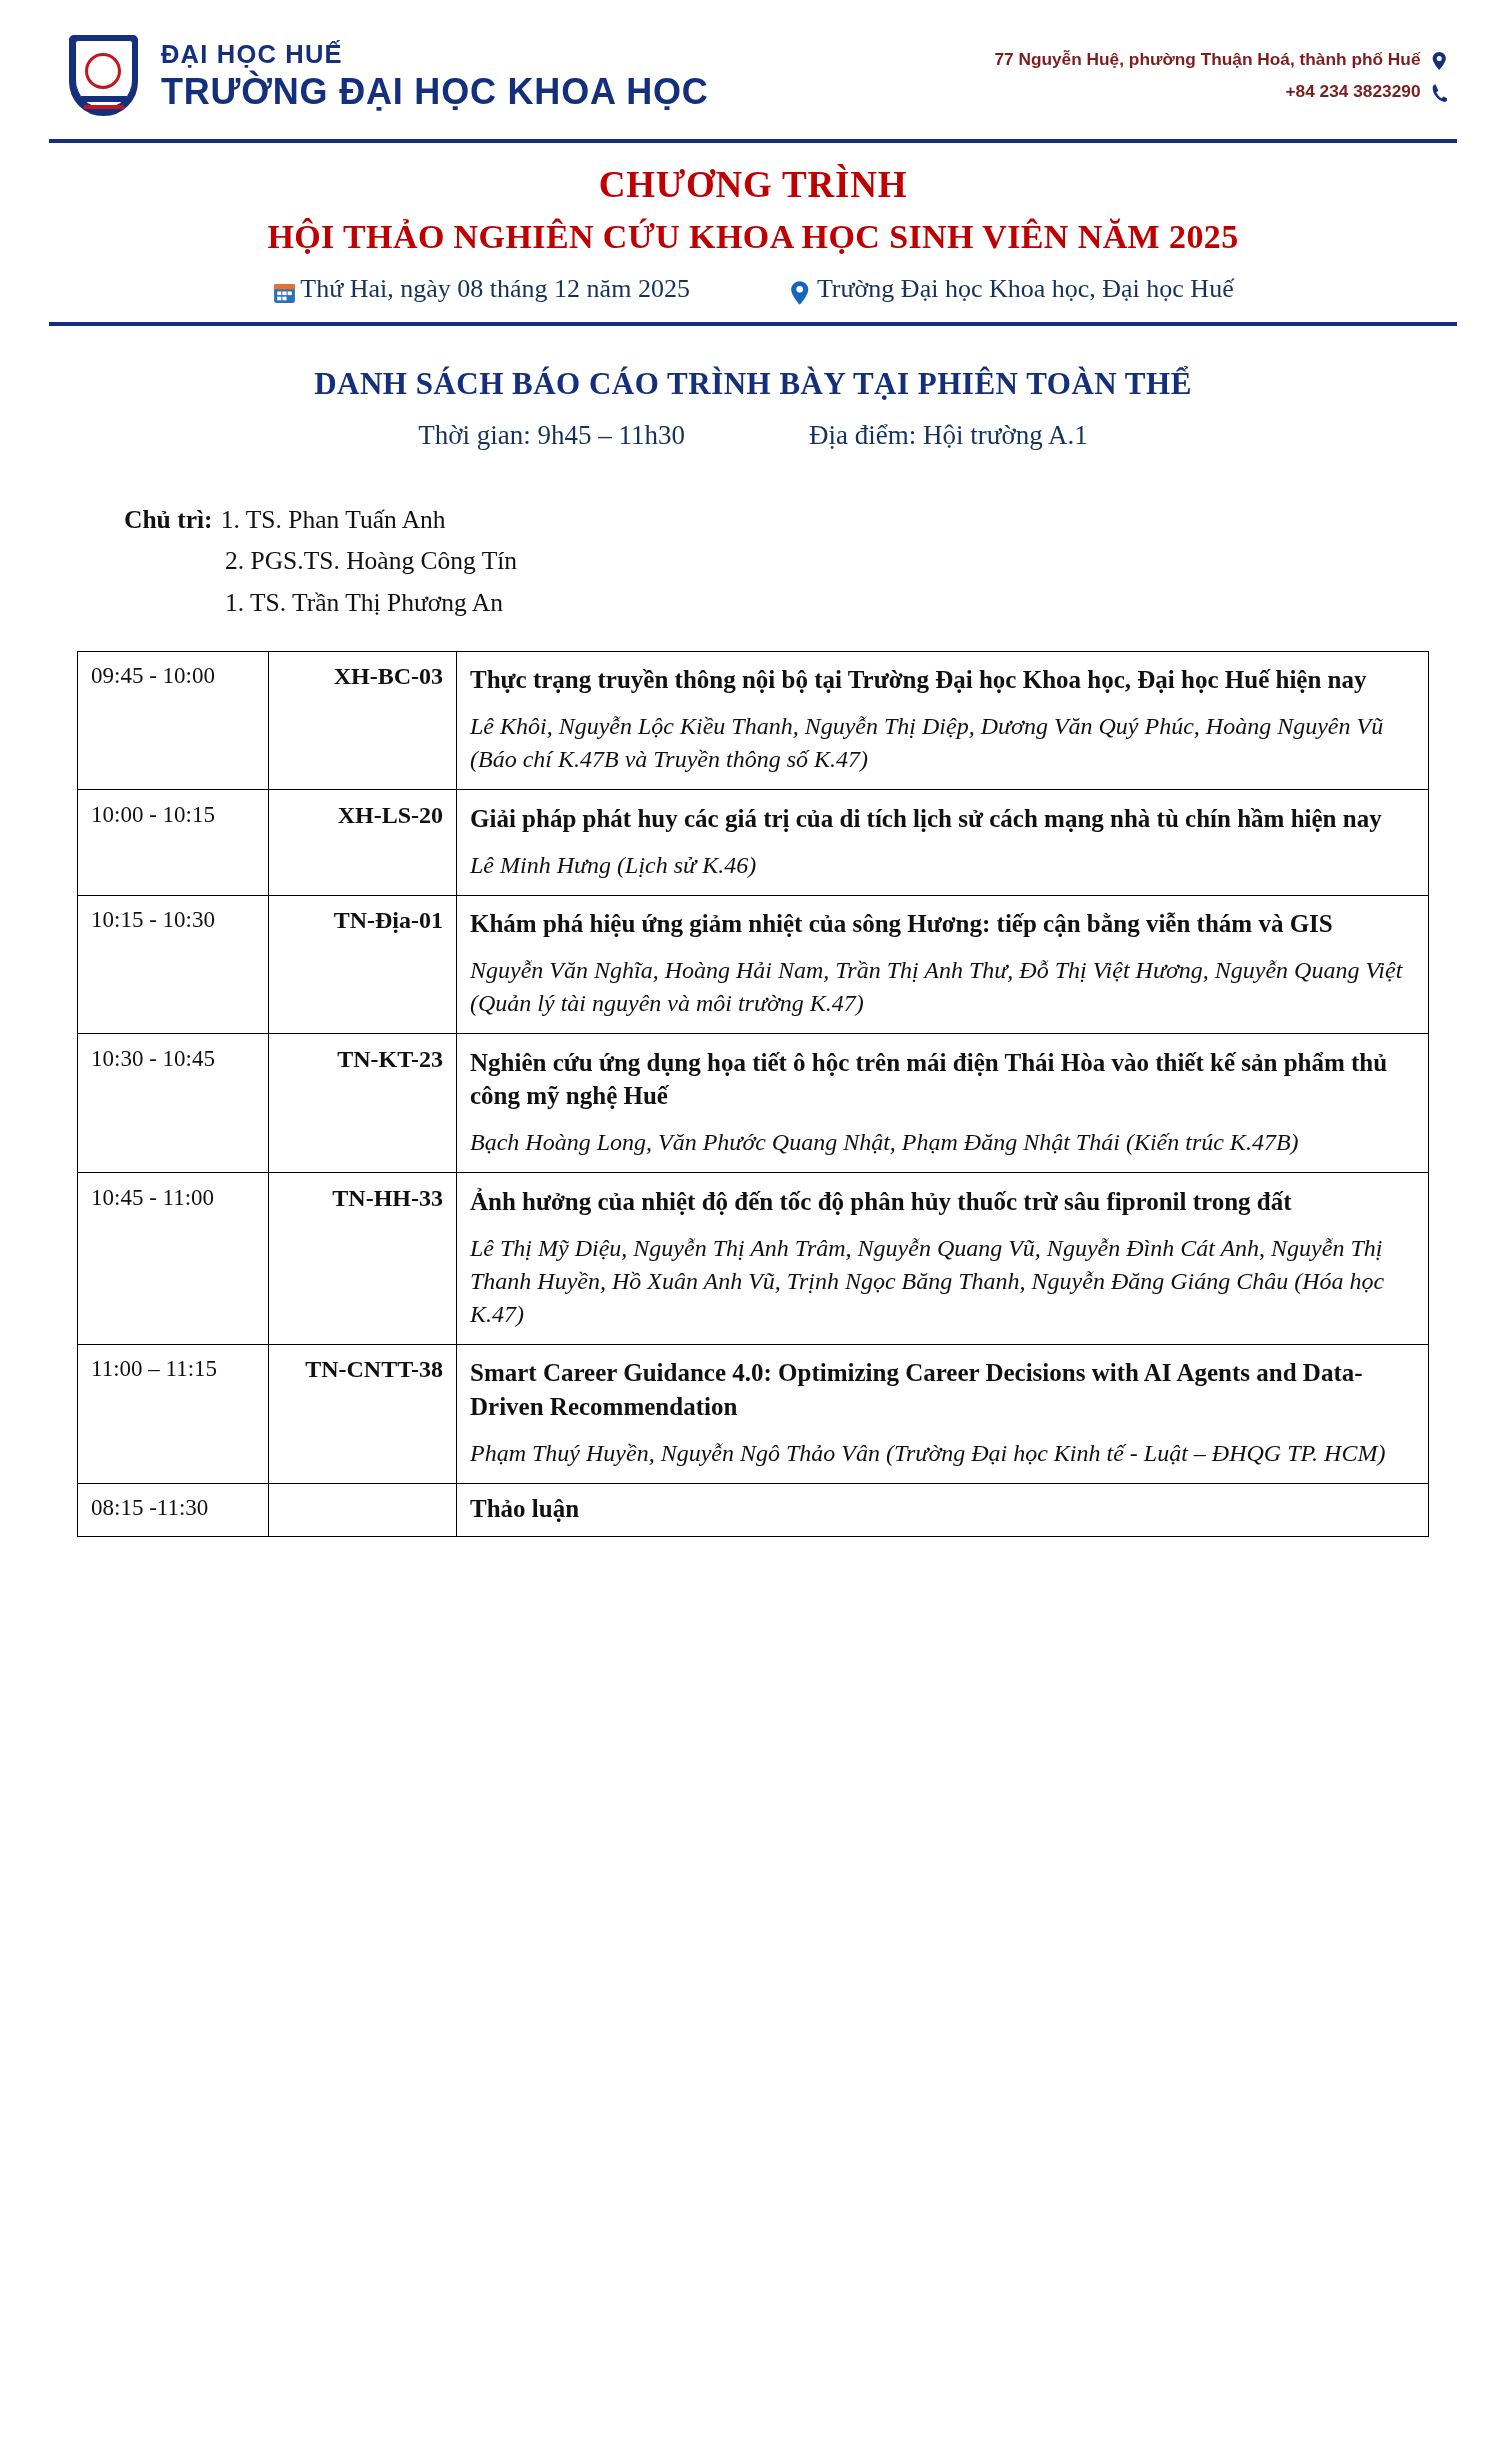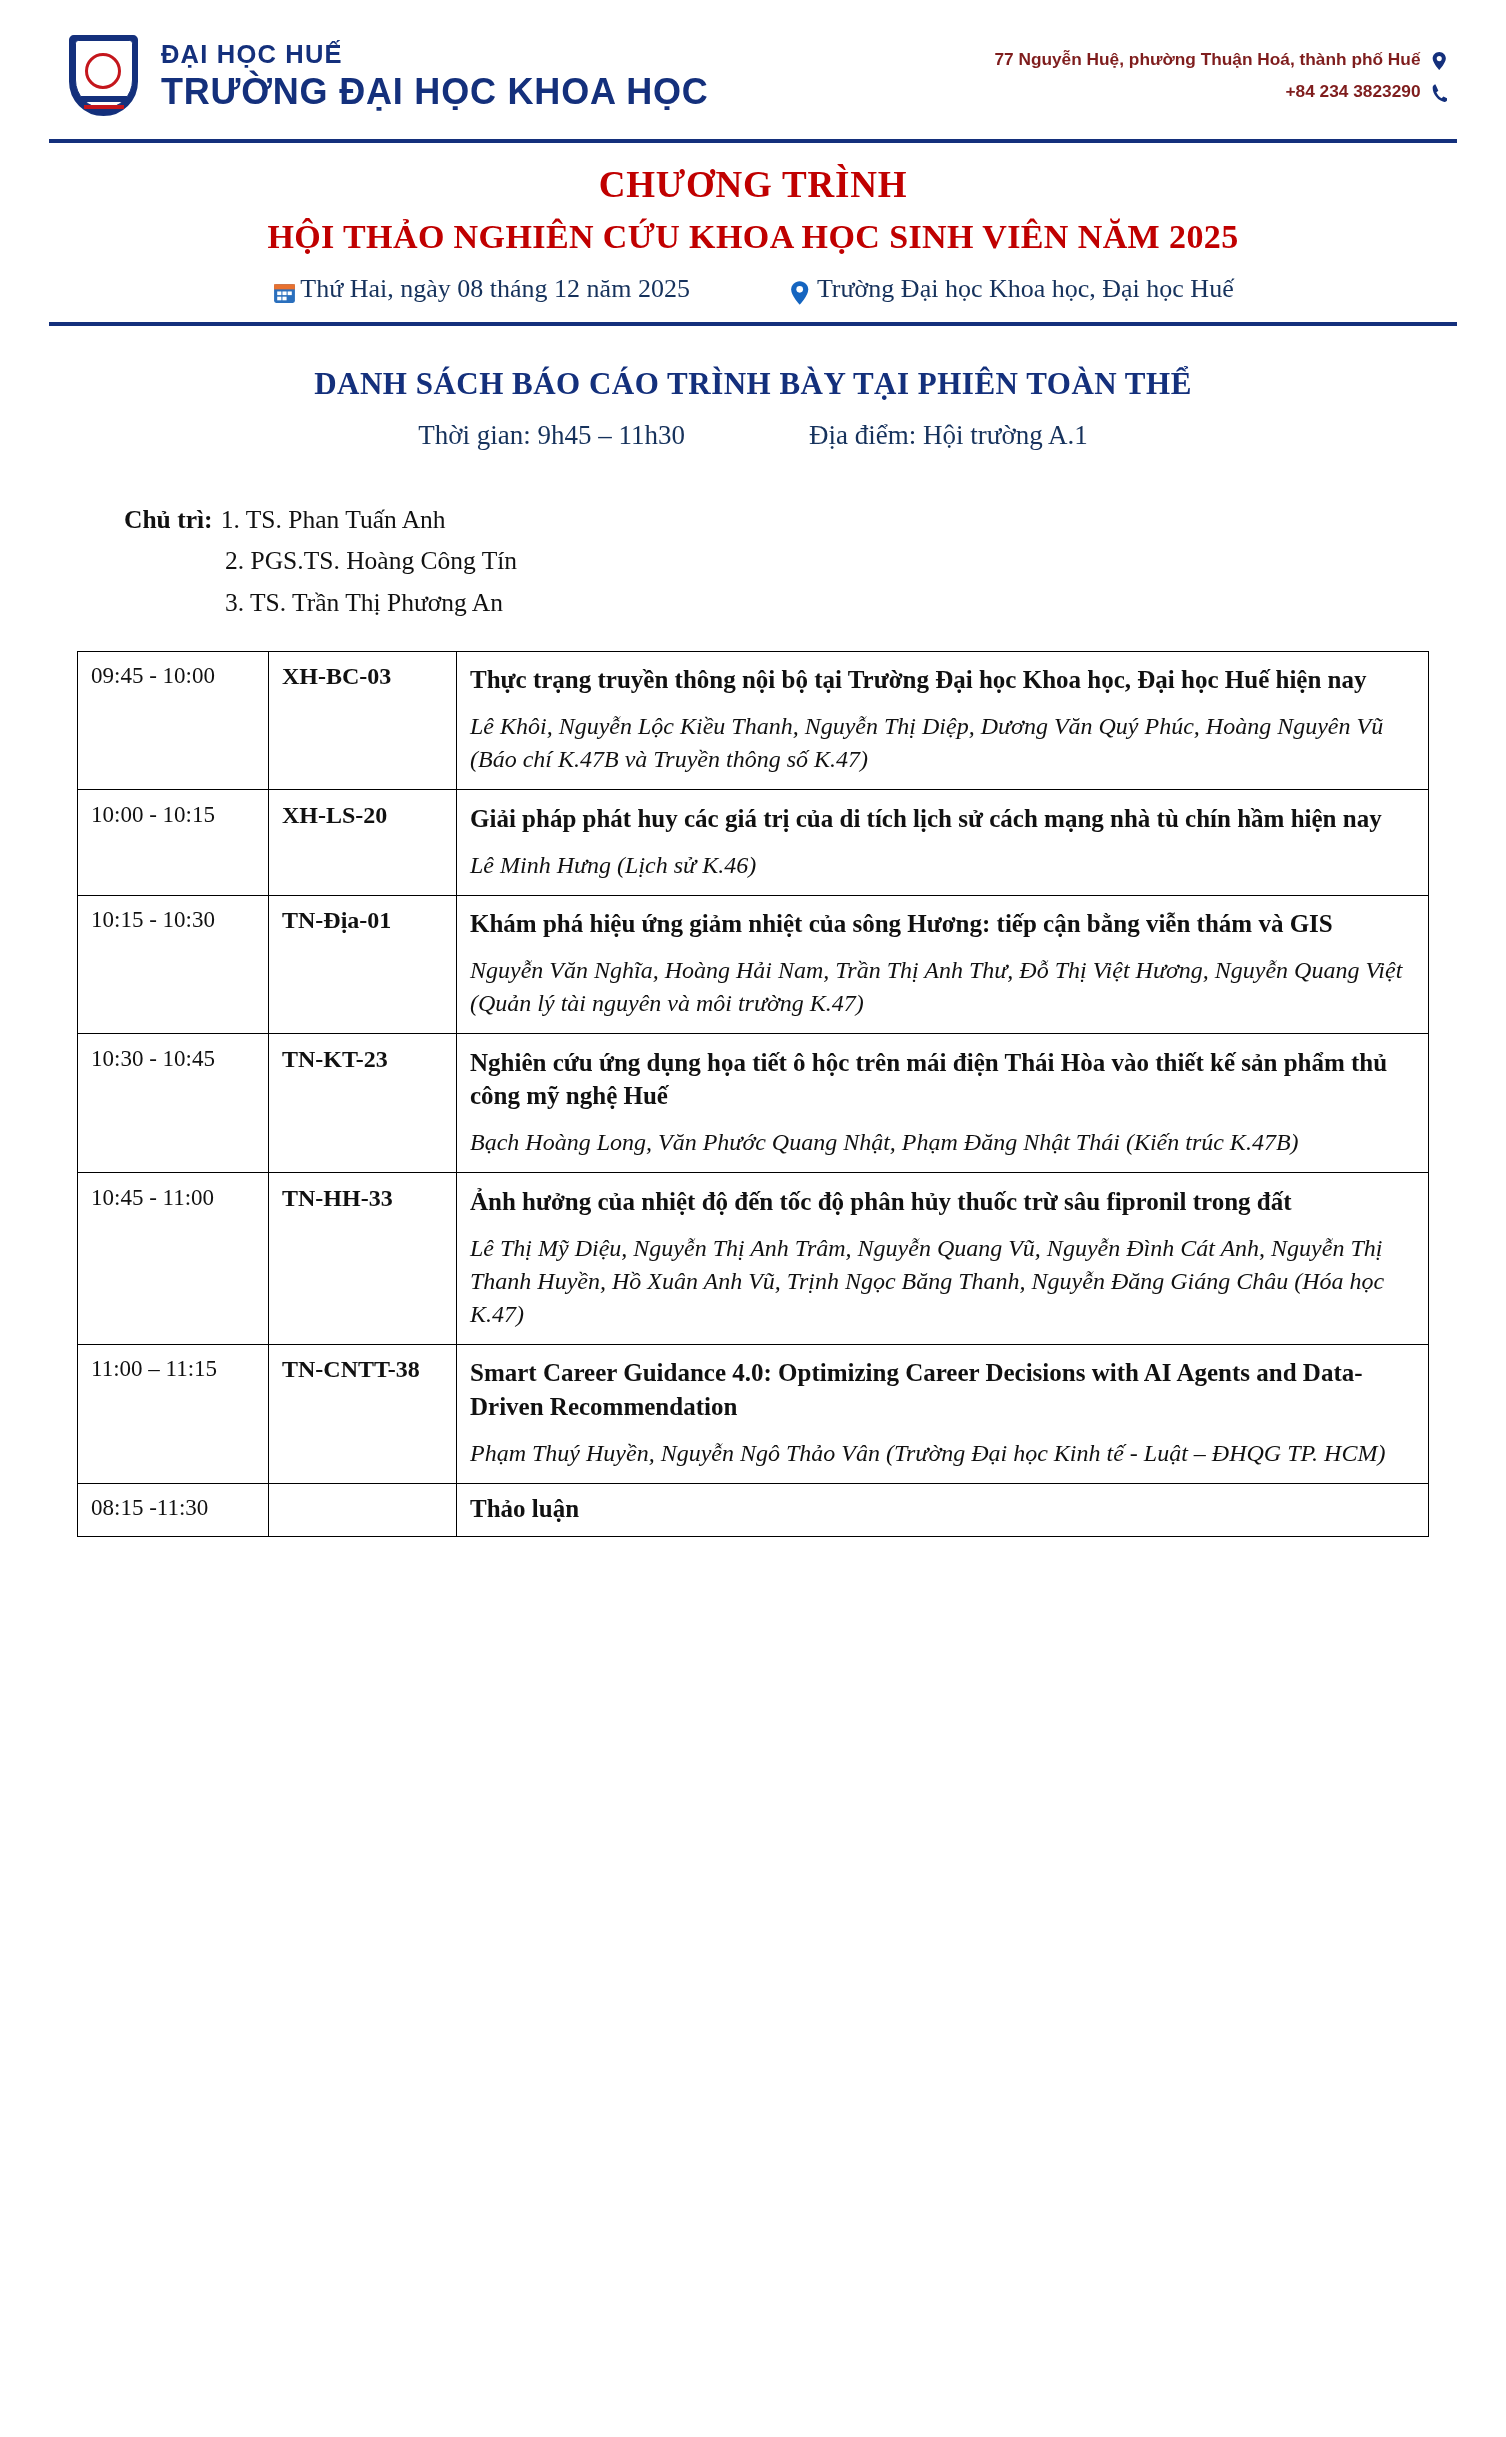--- a/index.html
+++ b/index.html
@@ -227,20 +227,21 @@
     width: 191px;
     font-size: 23px;
     text-align: left;
     white-space: nowrap;
     padding-left: 11.5px;
   }
   td.col-code {
     width: 188px;
     font-size: 24px;
     font-weight: bold;
+    text-align: right;
   }
   td.col-body {
     width: 972px;
   }
   .talk-title {
     font-size: 25px;
     font-weight: bold;
     line-height: 1.35;
   }
   .talk-authors {
@@ -338,21 +339,21 @@
 
   <div class="chairs">
     <div class="chair-row">
       <span class="chair-label">Chủ trì:</span>
       <span>1. TS. Phan Tuấn Anh</span>
     </div>
     <div class="chair-row chair-indent">
       <span>2. PGS.TS. Hoàng Công Tín</span>
     </div>
     <div class="chair-row chair-indent">
-      <span>3. TS. Trần Thị Phương An</span>
+      <span>1. TS. Trần Thị Phương An</span>
     </div>
   </div>
 
   <table class="agenda">
     <tbody>
       <tr>
         <td class="col-time">09:45 - 10:00</td>
         <td class="col-code">XH-BC-03</td>
         <td class="col-body">
           <div class="talk-title">Thực trạng truyền thông nội bộ tại Trường Đại học Khoa học, Đại học Huế hiện nay</div>

